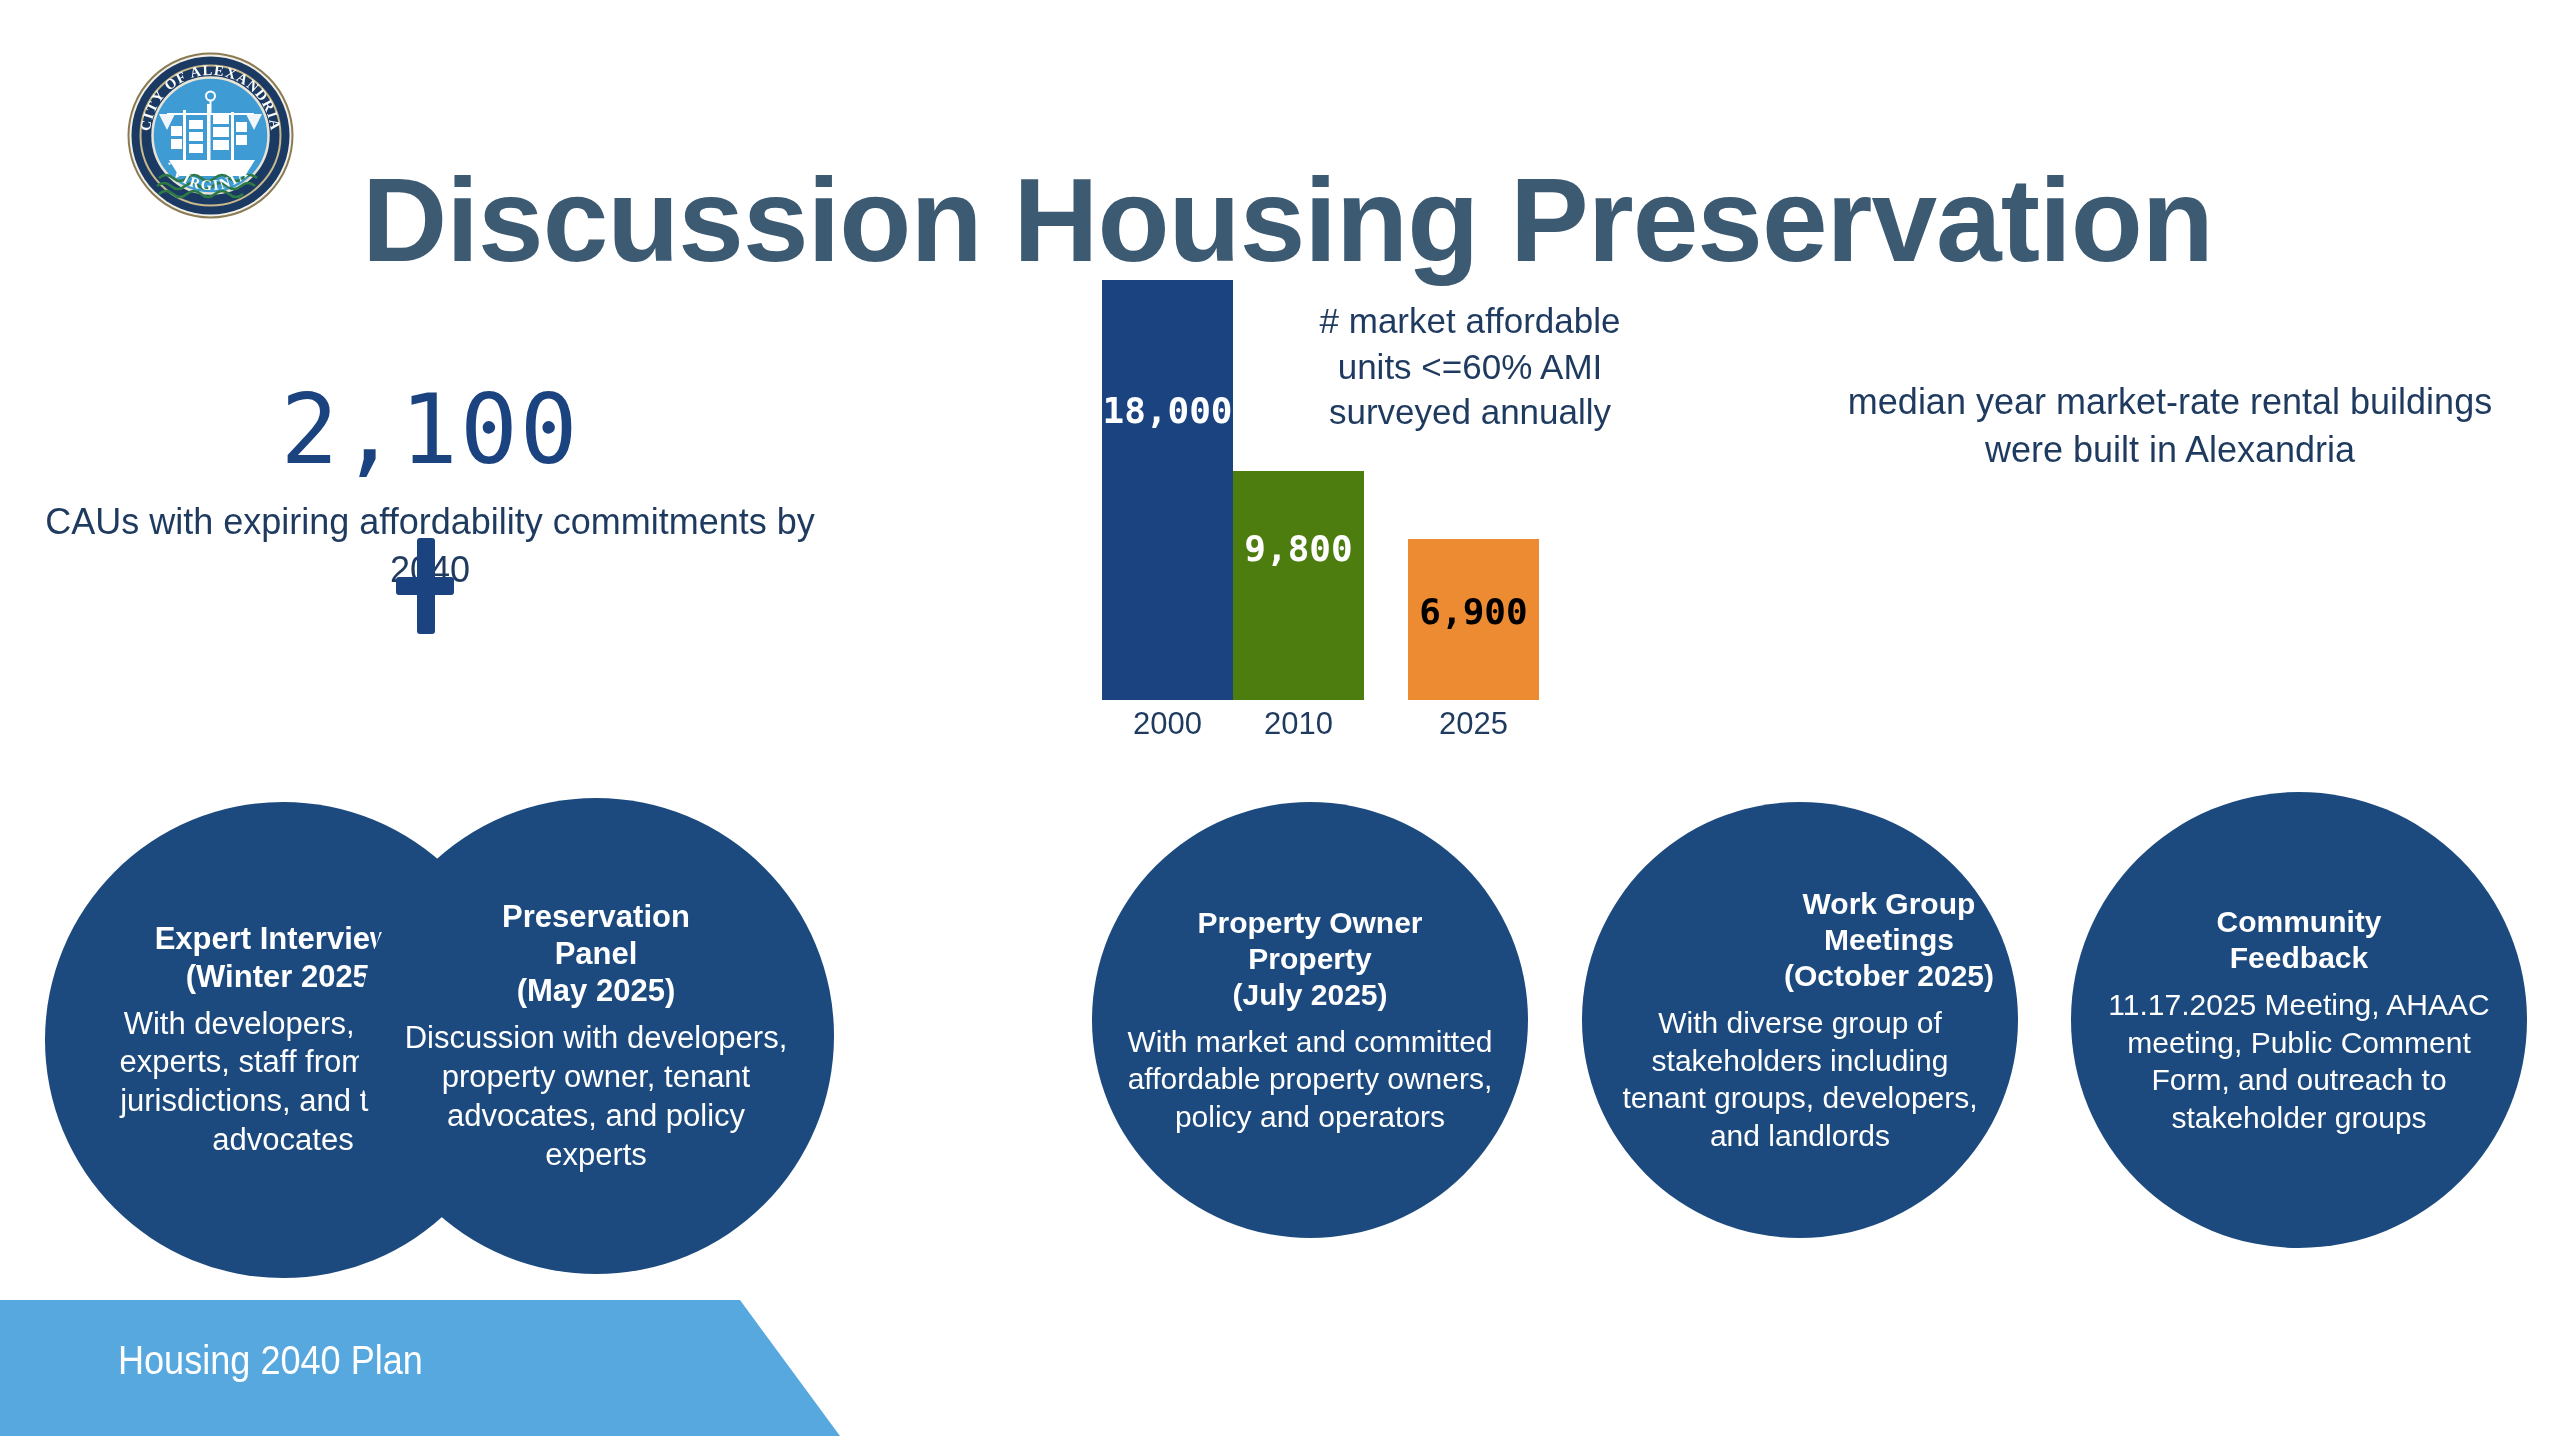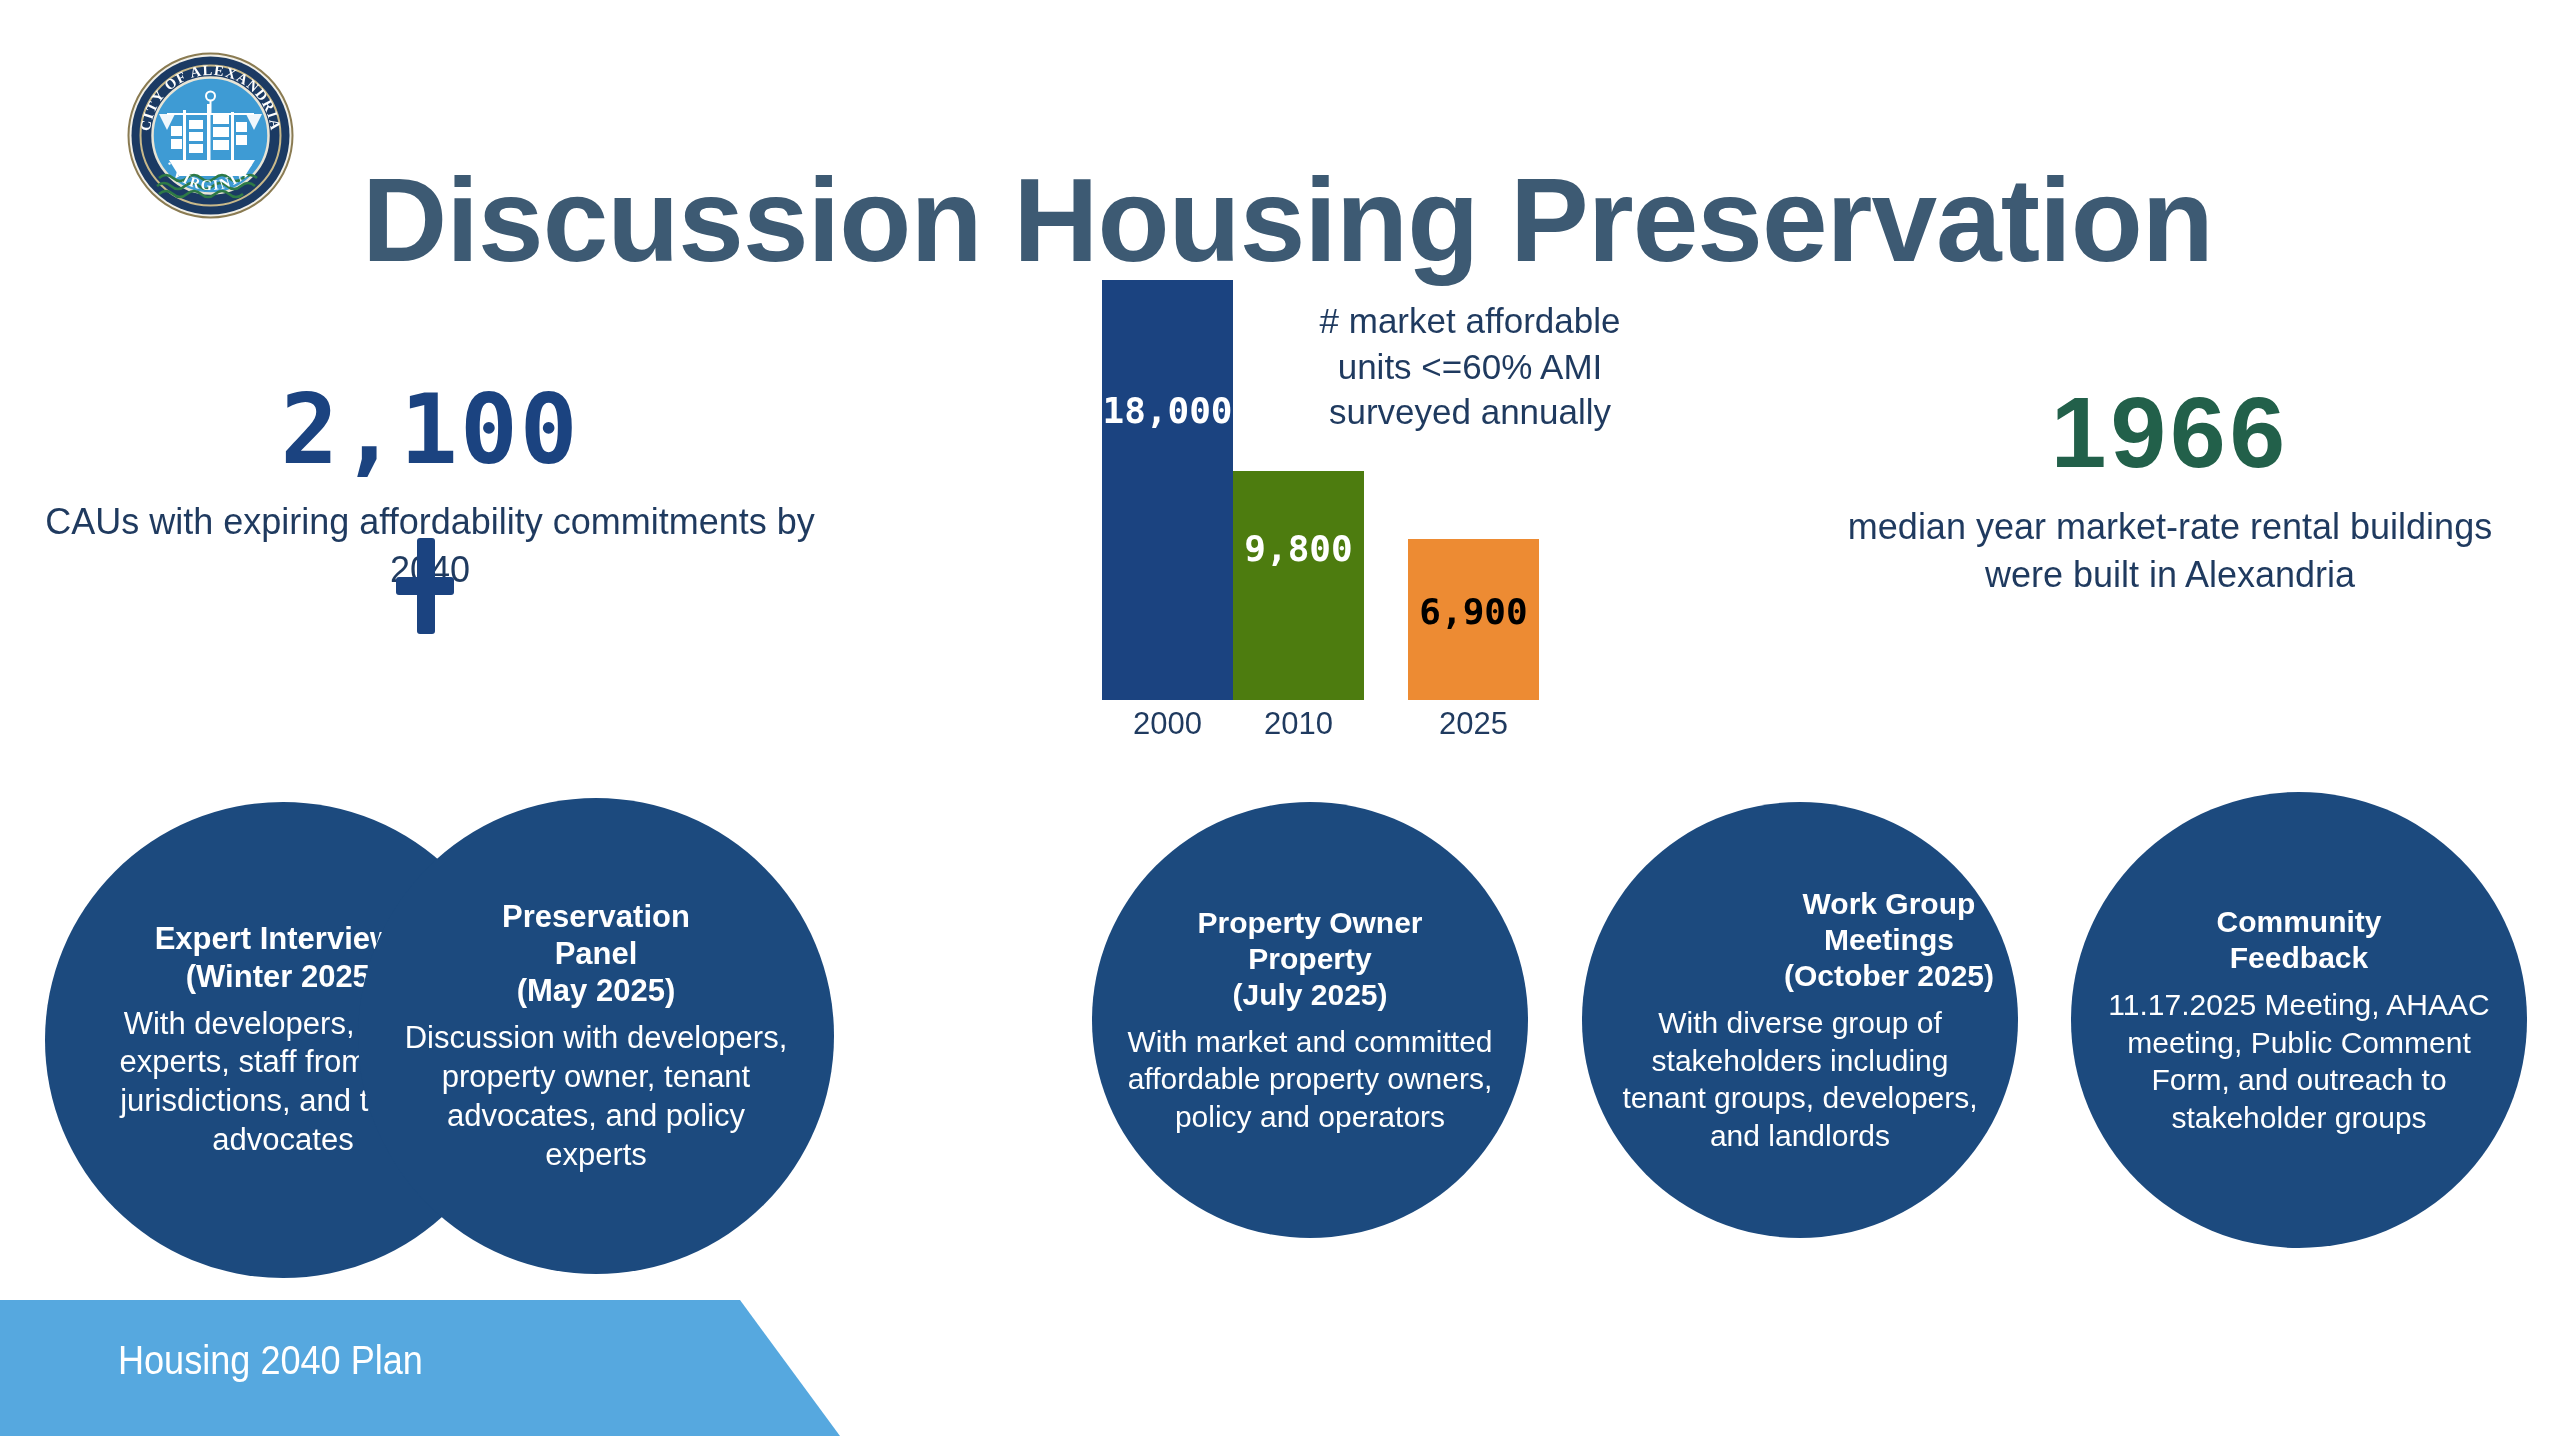--- a/index.html
+++ b/index.html
@@ -42,21 +42,21 @@
   #stat-left {
     position: absolute;
     left: 40px;
     top: 370px;
     width: 780px;
     text-align: center;
   }
   #stat-left-value {
     font-family: "DejaVu Sans Mono", "Liberation Mono", monospace;
     font-size: 96px;
-    font-weight: bold;
+    font-weight: normal;
     color: #1B4380;
     line-height: 1.25;
     letter-spacing: 2px;
   }
   #stat-left-caption {
     margin-top: 8px;
     font-size: 36px;
     color: #1F3A5F;
     line-height: 1.32;
   }
@@ -283,21 +283,20 @@
       </div>
     </div>
     <div class="tick-label" style="left:7px; width:131px;">2000</div>
     <div class="tick-label" style="left:138px; width:131px;">2010</div>
     <div class="tick-label" style="left:313px; width:131px;">2025</div>
   </div>
 
   <div id="chart-annotation"># market affordable units &lt;=60% AMI surveyed annually</div>
 
   <div id="stat-right">
-    <div id="stat-right-value">1966</div>
     <div id="stat-right-caption">median year market-rate rental buildings were built in Alexandria</div>
   </div>
 
   <div id="circle-row">
 
     <div class="circle" style="left:45px; top:4px; width:476px; height:476px; padding:0 52px; font-size:31px;">
       <div class="circle-title">
         <div>Expert Interviews</div>
         <div>(Winter 2025)</div>
       </div>

